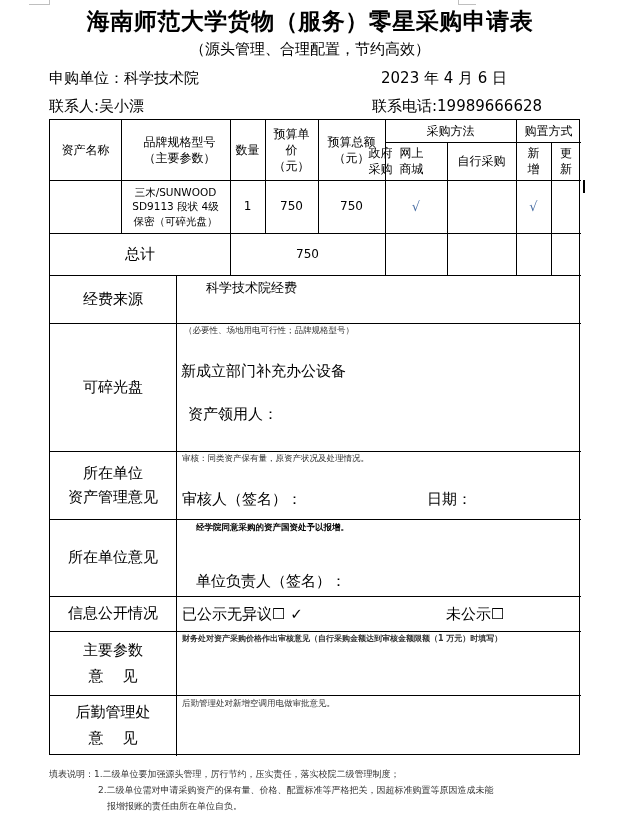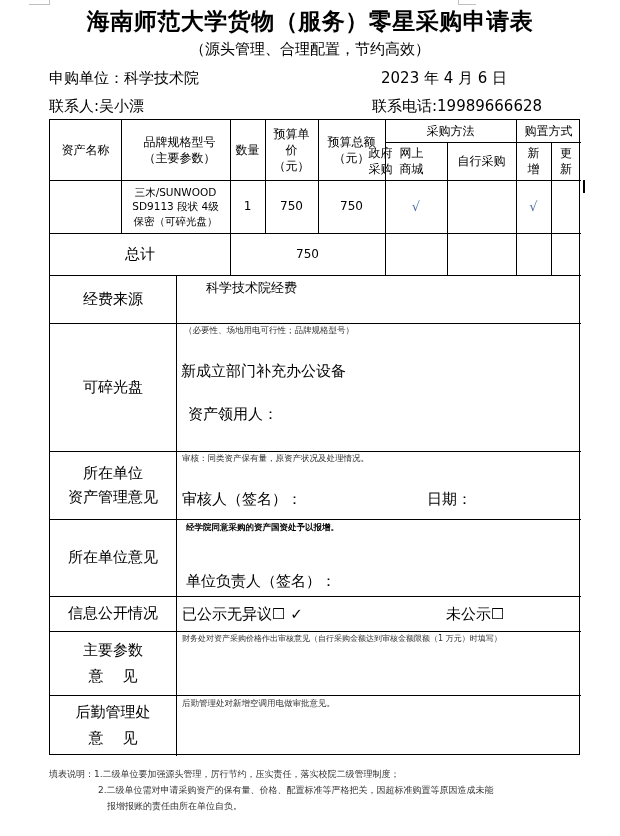--- a/index.html
+++ b/index.html
@@ -139,36 +139,36 @@
     <span>所在单位</span>
     <span>资产管理意见</span>
   </div>
   <div class="cell" style="left:126px; top:331px; width:405px; height:68px; display:block; text-align:left;">
     <div class="tiny" style="position:absolute; left:6px; top:2px;">审核：同类资产保有量，原资产状况及处理情况。</div>
     <div class="big" style="position:absolute; left:6px; top:38px;">审核人（签名）：</div>
     <div class="big" style="position:absolute; left:251px; top:38px;">日期：</div>
   </div>
 
   <div class="cell big" style="left:0; top:399px; width:126px; height:77px;">所在单位意见</div>
-  <div class="cell" style="left:130px; top:399px; width:405px; height:77px; display:block; text-align:center;">
+  <div class="cell" style="left:140px; top:399px; width:405px; height:77px; display:block; text-align:center;">
     <div class="tiny bold" style="position:absolute; left:6px; top:3px;">经学院同意采购的资产国资处予以报增。</div>
     <div class="big" style="position:absolute; left:6px; top:52px;">单位负责人（签名）：</div>
   </div>
 
   <div class="cell big" style="left:0; top:476px; width:126px; height:35px;">信息公开情况</div>
   <div class="cell" style="left:126px; top:476px; width:405px; height:35px; display:block; text-align:right;">
     <div class="big" style="position:absolute; left:6px; top:8px;">已公示无异议☐ ✓</div>
     <div class="big" style="position:absolute; left:270px; top:8px;">未公示☐</div>
   </div>
 
   <div class="cell big" style="left:0; top:511px; width:126px; height:64px; flex-direction:column; line-height:1.75;">
     <span style="white-space:pre;">主要参数</span>
     <span style="white-space:pre;">意    见</span>
   </div>
-  <div class="cell" style="left:126px; top:511px; width:405px; height:64px; display:block; text-align:left;">
+  <div class="cell" style="left:126px; top:511px; width:405px; height:64px; display:block; text-align:left;font-weight:bold;">
     <div class="tiny" style="position:absolute; left:6px; top:3px; white-space:nowrap; font-size:8px;">财务处对资产采购价格作出审核意见（自行采购金额达到审核金额限额（1 万元）时填写）</div>
   </div>
 
   <div class="cell big" style="left:0; top:575px; width:126px; height:60px; flex-direction:column; line-height:1.75;">
     <span style="white-space:pre;text-align:right;">后勤管理处</span>
     <span style="white-space:pre;">意    见</span>
   </div>
   <div class="cell" style="left:126px; top:575px; width:405px; height:60px; display:block; text-align:left;">
     <div class="tiny" style="position:absolute; left:6px; top:3px;">后勤管理处对新增空调用电做审批意见。</div>
   </div>

